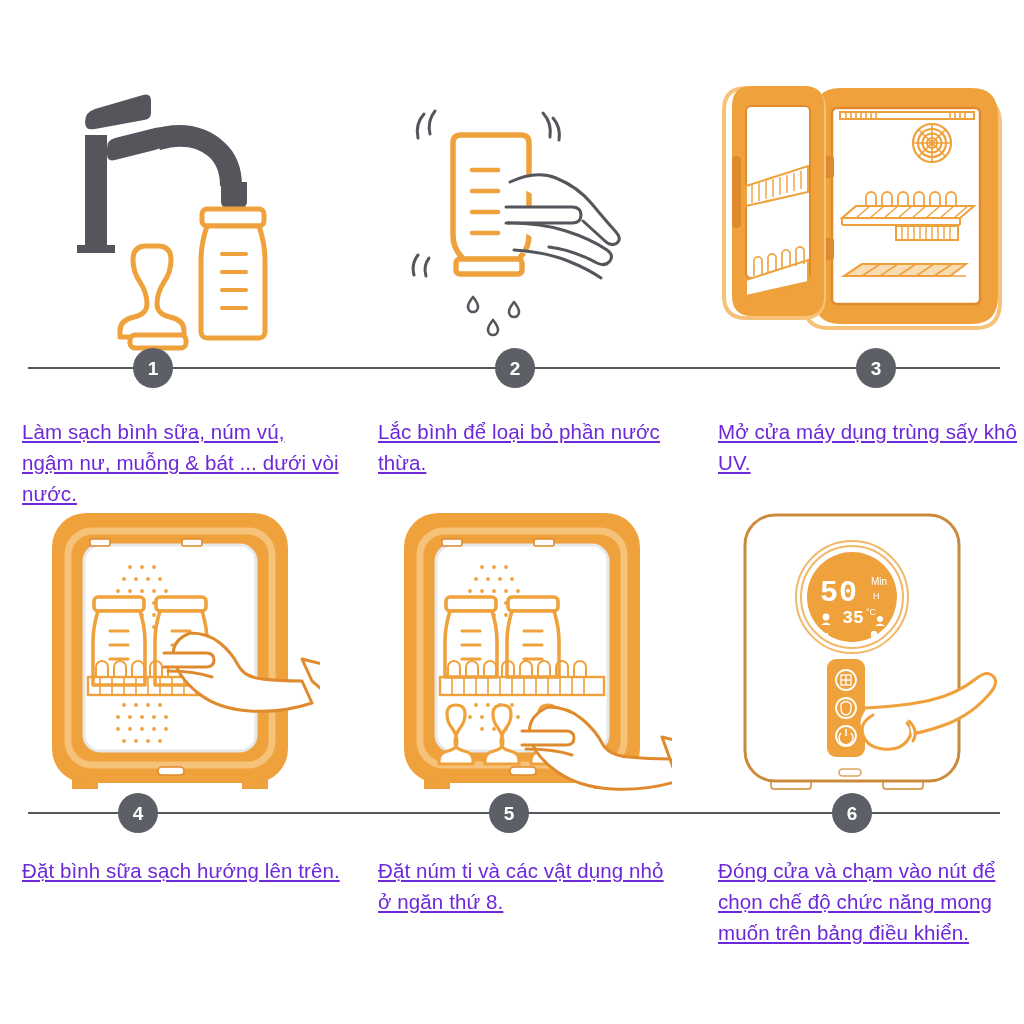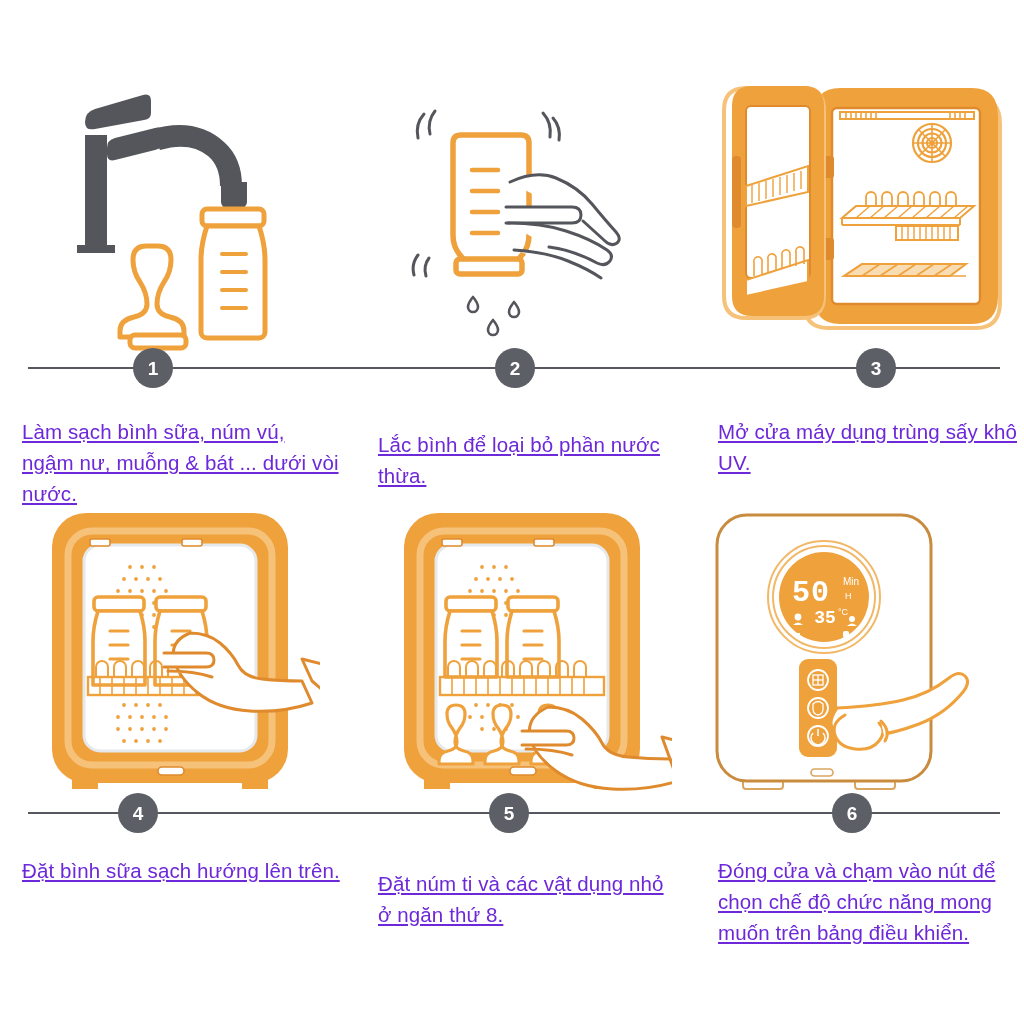--- a/index.html
+++ b/index.html
@@ -28,21 +28,21 @@
     justify-content: center;
   }
   .illus svg { display: block; }
 
   .illus-1 { left: 20px;  top: 60px;  width: 310px; height: 300px; }
   .illus-2 { left: 372px; top: 60px;  width: 310px; height: 300px; }
   .illus-3 { left: 706px; top: 60px;  width: 318px; height: 300px; }
 
   .illus-4 { left: 20px;  top: 485px; width: 310px; height: 320px; }
   .illus-5 { left: 372px; top: 485px; width: 310px; height: 320px; }
-  .illus-6 { left: 684px; top: 485px; width: 312px; height: 320px; text-decoration: underline; }
+  .illus-6 { left: 712px; top: 485px; width: 312px; height: 320px; text-decoration: underline; }
 
   
   .divider {
     position: absolute;
     left: 0;
     width: 1024px;
     height: 40px;
   }
   .divider-top    { top: 348px; }
   .divider-bottom { top: 793px; }
@@ -77,21 +77,21 @@
     color: #6d28d9;
     font-size: 20.5px;
     line-height: 1.52;
     letter-spacing: 0.1px;
     text-decoration: underline;
   }
   .cap-row-top    { top: 416px; }
   .cap-row-bottom { top: 855px; }
 
   .cap-c1 { left: 22px;  width: 318px; }
-  .cap-c2 { left: 378px; width: 300px; margin-top: 13px; }
+  .cap-c2 { left: 378px; width: 300px; }
   .cap-c3 { left: 718px; width: 300px; }
 
   .cap-justify { text-align: justify; text-justify: inter-word; }
 </style>
 </head>
 <body>
 
 <div class="page">
 
   <div class="illus illus-1">

